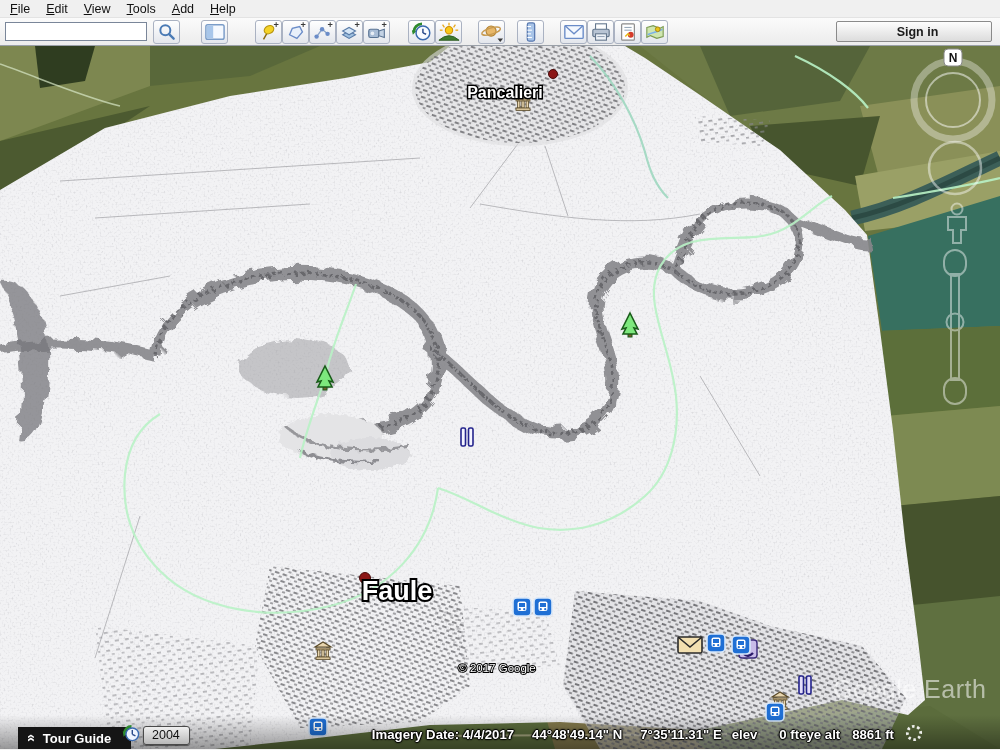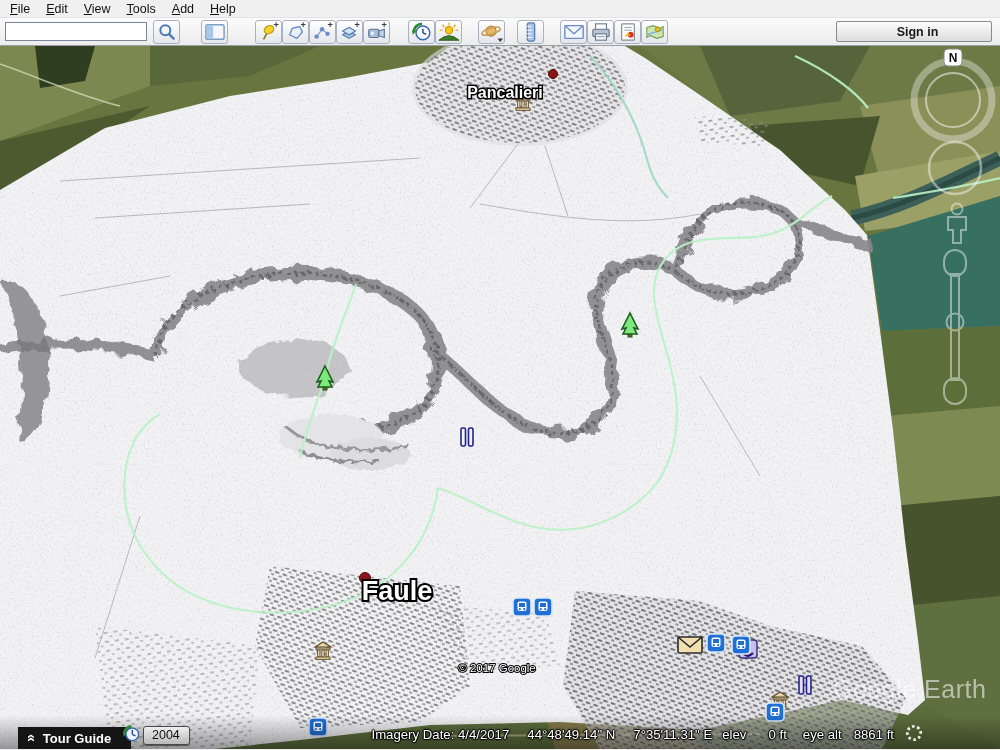--- a/index.html
+++ b/index.html
@@ -40,22 +40,22 @@
                 font-size:13px; font-weight:bold; cursor:pointer; }
   .chevrons { display:inline-block; transform:rotate(90deg); font-size:14px; font-weight:bold; line-height:1; }
 
   .time-cluster { position:absolute; left:122px; bottom:2px; display:flex; align-items:center; gap:2px; }
   .year-btn { height:19px; padding:0 9px 1px 8px; font-size:12.5px; color:#101010;
               border:1px solid #4a4a4a; border-radius:3px;
               background:linear-gradient(#efefef,#b9b9b9); box-shadow:0 1px 1px rgba(0,0,0,.5); cursor:pointer; }
 
   .status-row { position:absolute; right:76px; bottom:3px; display:flex; align-items:center;
                 color:#fff; font-size:13.2px; white-space:nowrap;
-                text-shadow:-1px 0 1px #000, 1px 0 1px #000, 0 -1px 1px #000, 0 1px 1px #000, 0 0 3px #000; }
-  .status-row .sp16{margin-left:16px;} .status-row .sp18{margin-left:18px;}
+                text-shadow:-1px 0 1px #000, 1px 0 1px #000, 0 -1px 1px #000, 0 1px 1px #000, 0 0 3px #000;font-weight:bold; }
+  .status-row .sp16{} .status-row .sp18{margin-left:18px;}
   .status-row .sp10{margin-left:10px;} .status-row .sp22{margin-left:22px;}
   .status-row .sp12{margin-left:12px;}
   .spinner { margin-left:10px; }
 </style>
 </head>
 <body>
 
 <div class="app">
 
   <div class="menubar">

